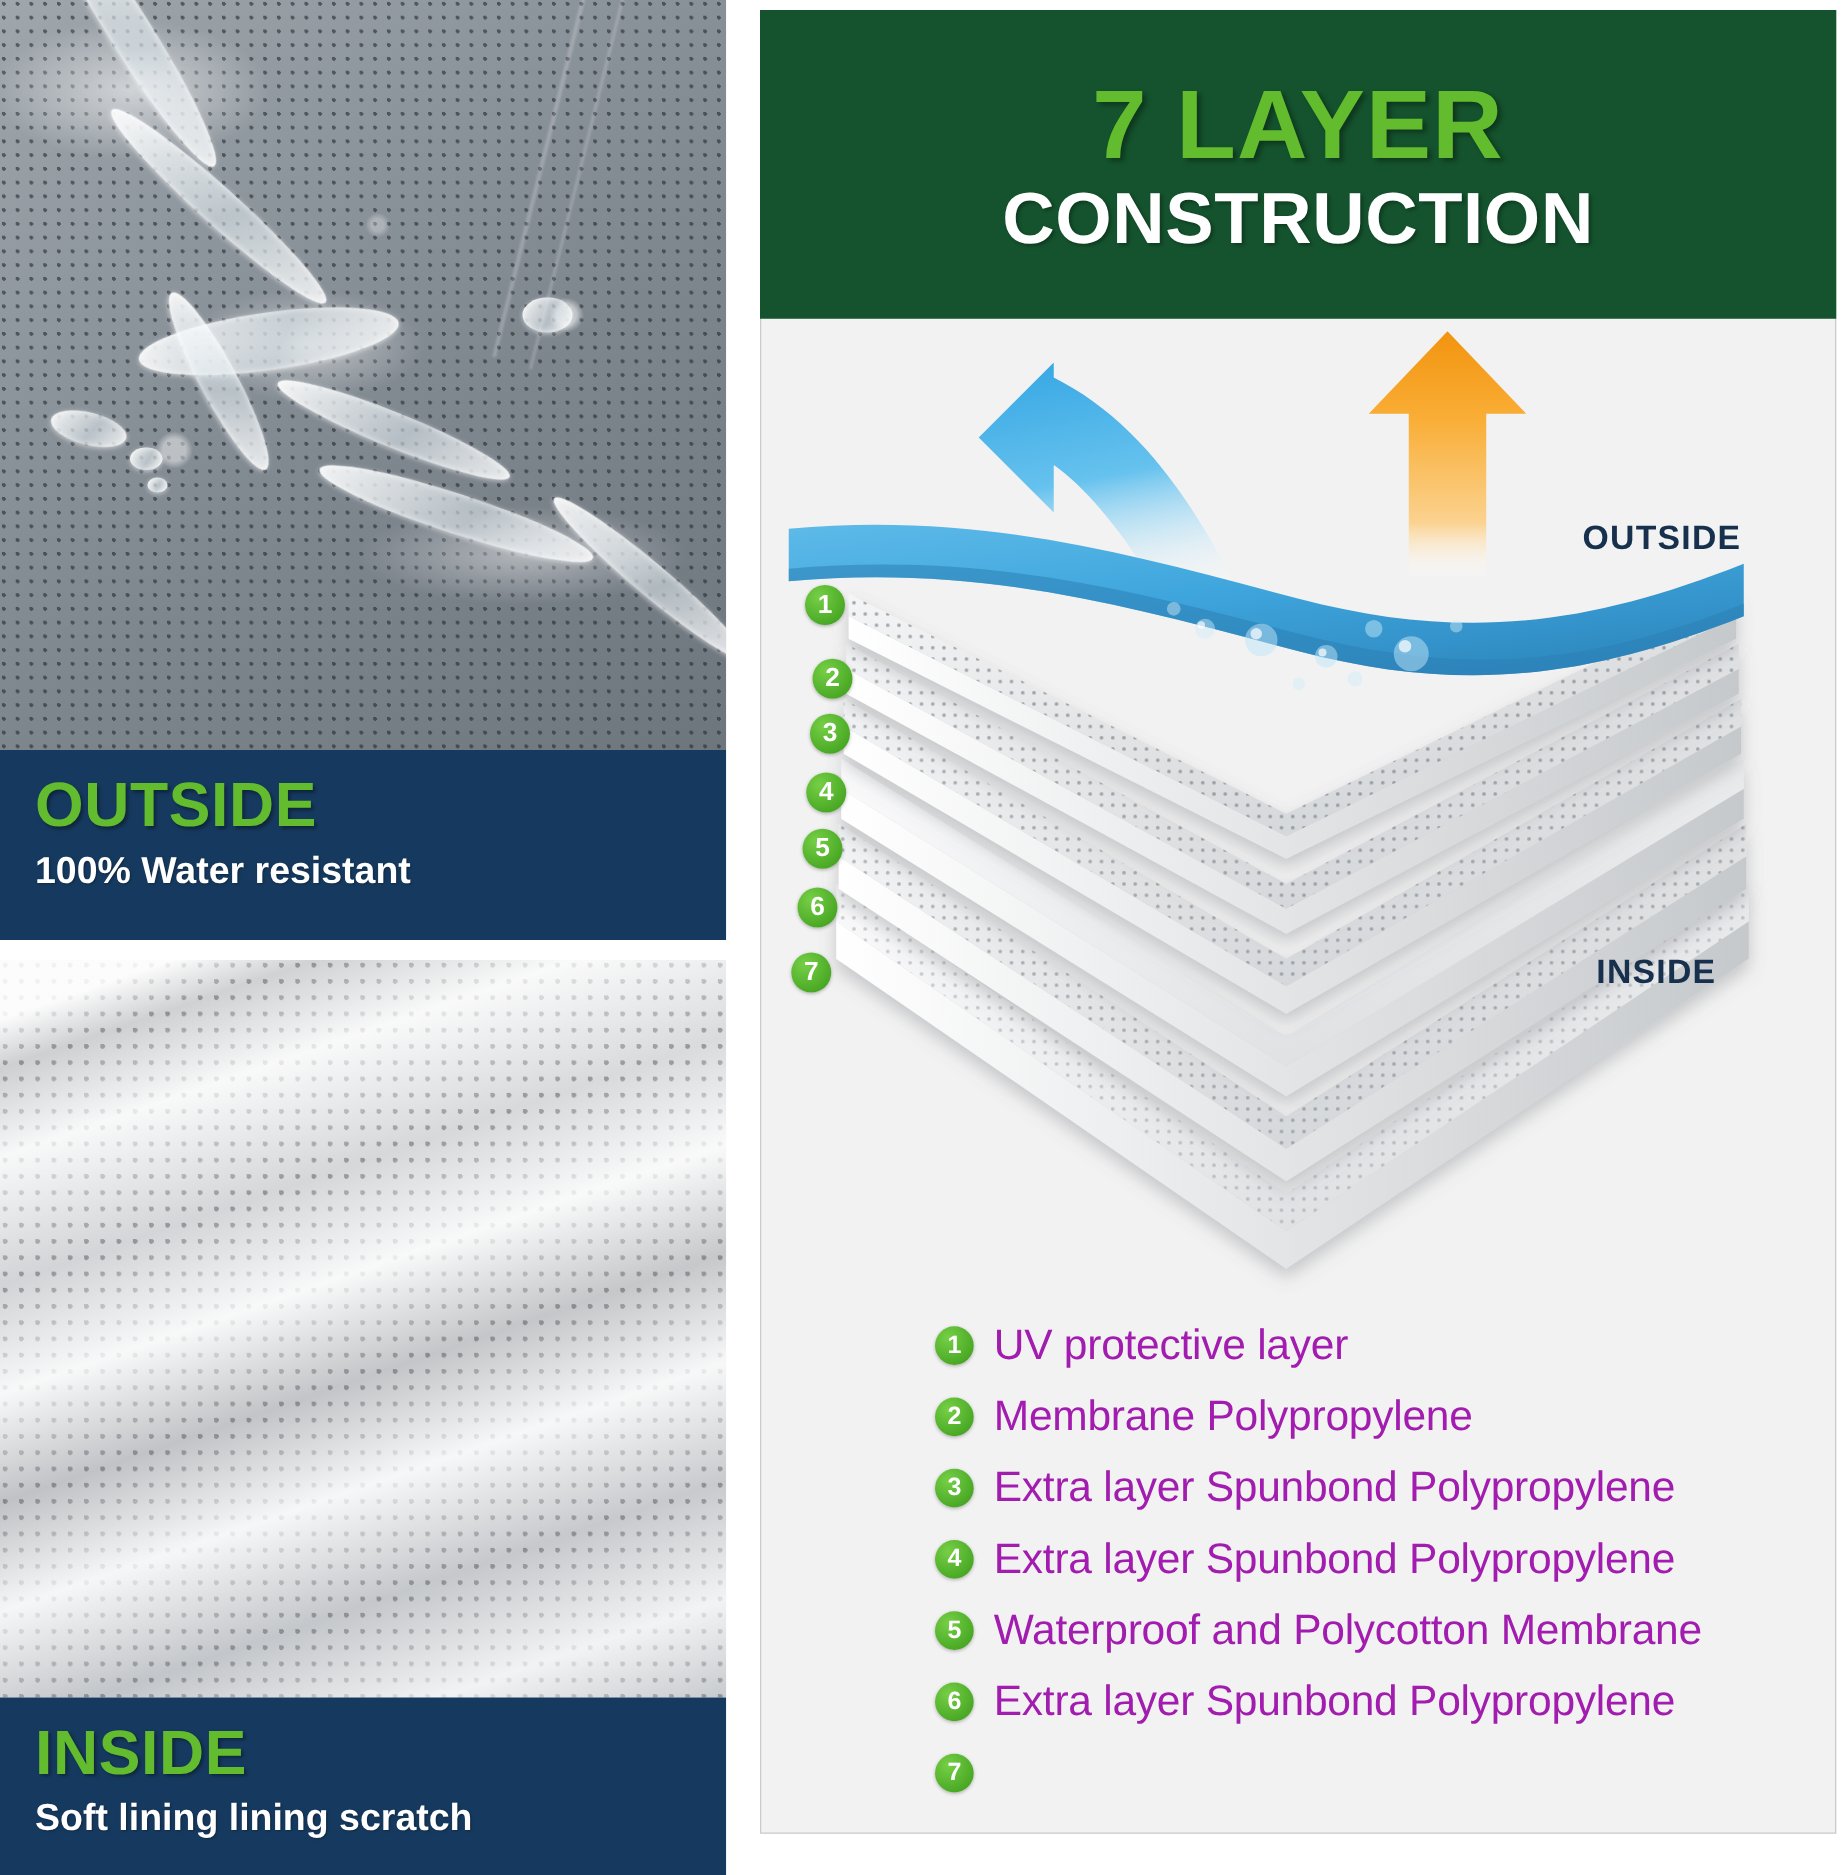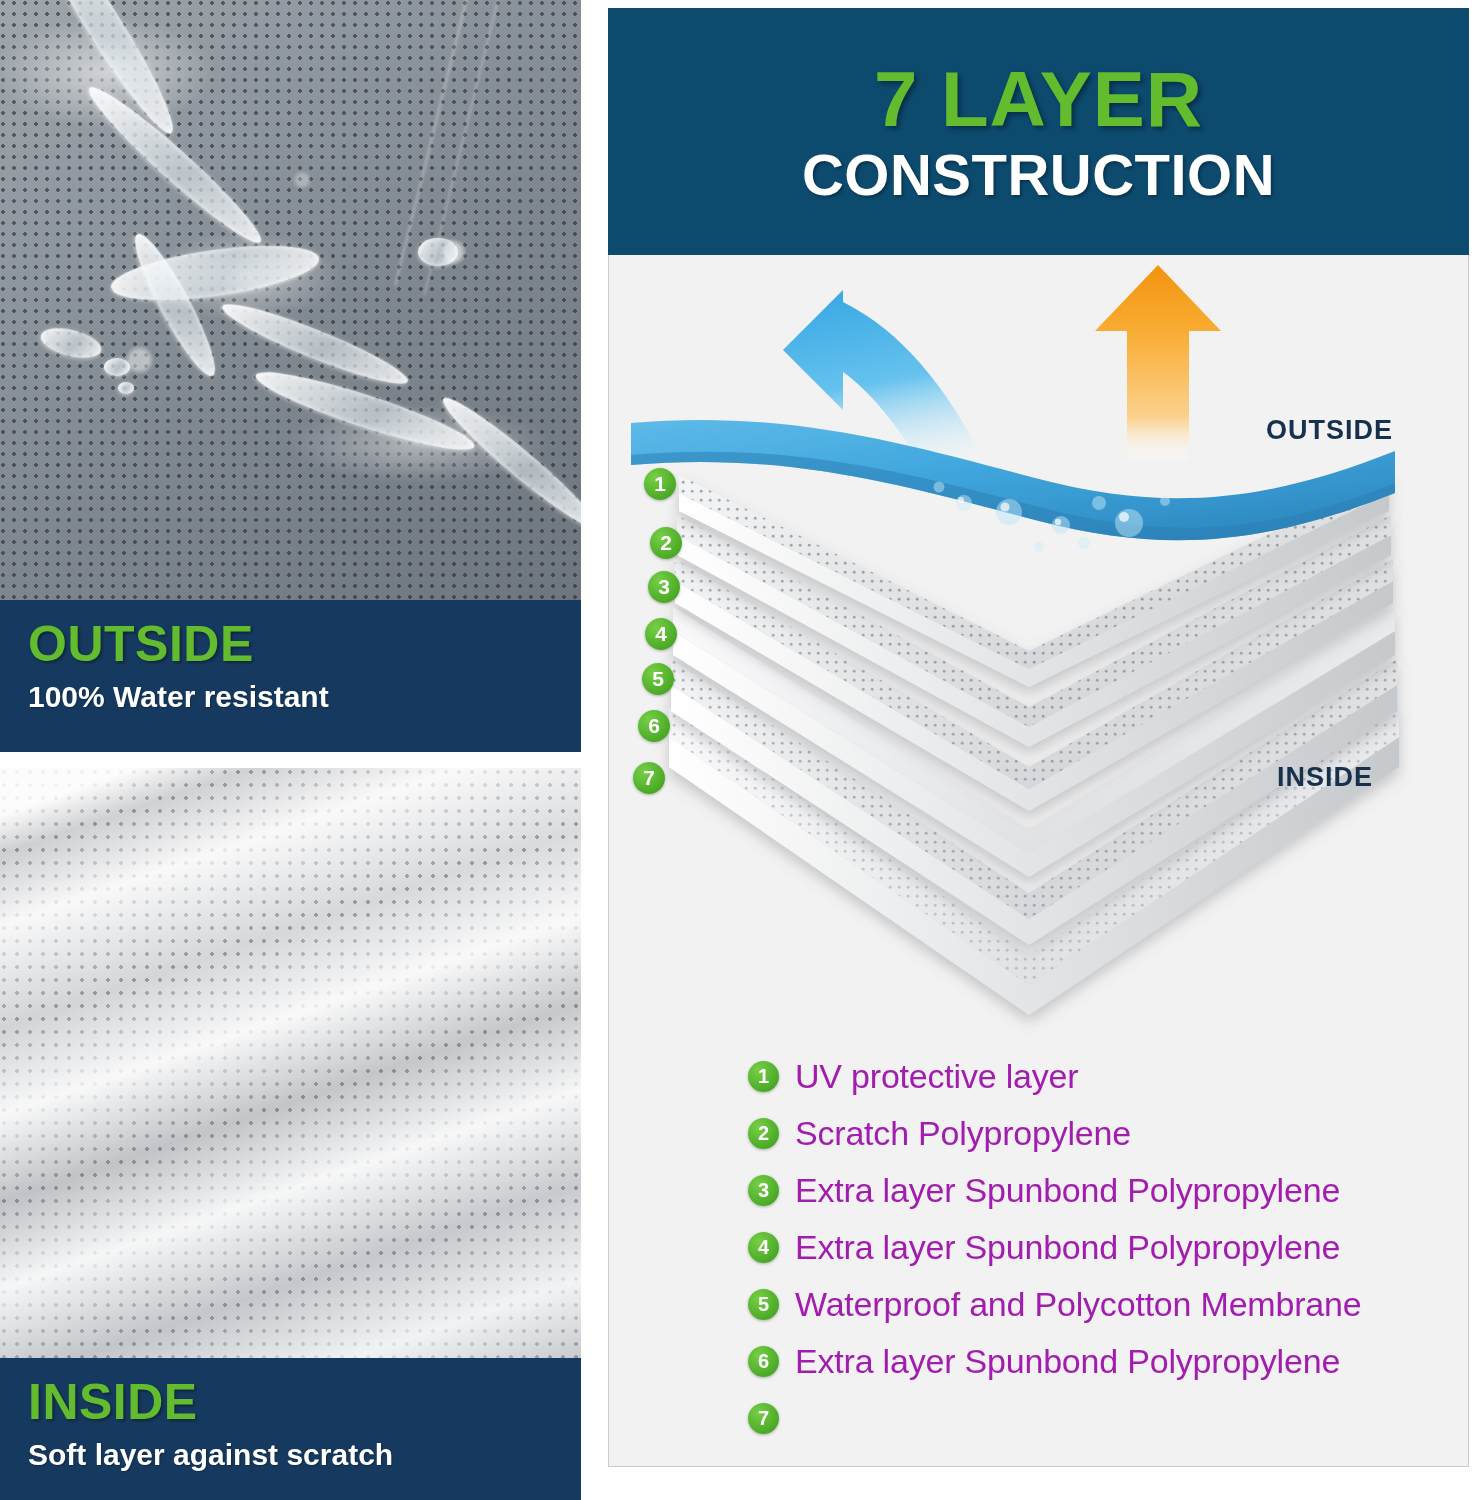--- a/index.html
+++ b/index.html
@@ -68,21 +68,21 @@
     margin-top:6px; text-shadow:1px 1px 2px rgba(0,0,0,.3);
   }
 
   
   .right-col {
     position:absolute; left:608px; top:8px; width:861px; height:1459px;
     background:#f2f2f2; border:1px solid #c9cbcd;
   }
   .head-band {
     position:absolute; left:-1px; top:-1px; width:861px; height:247px;
-    background:#0c4a6e; display:flex; flex-direction:column;
+    background:#14532d; display:flex; flex-direction:column;
     align-items:center; justify-content:center;
   }
   .head-main {
     color:#63bb2e; font-size:78px; font-weight:bold; letter-spacing:1px;
     line-height:1; text-shadow:3px 3px 4px rgba(0,0,0,.35);
   }
   .head-sub {
     color:#ffffff; font-size:58px; font-weight:bold; letter-spacing:.5px;
     line-height:1; margin-top:8px; text-shadow:2px 2px 3px rgba(0,0,0,.3);
   }
@@ -147,21 +147,21 @@
       <div class="caption top">
         <div class="cap-title">OUTSIDE</div>
         <div class="cap-sub">100% Water resistant</div>
       </div>
     </div>
 
     <div class="photo-block bottom">
       <div class="photo bottom fabric-light"></div>
       <div class="caption bottom" style="top:590px;">
         <div class="cap-title">INSIDE</div>
-        <div class="cap-sub">Soft layer  against scratch</div>
+        <div class="cap-sub">Soft lining  lining scratch</div>
       </div>
     </div>
   </div>
 
   <div class="right-col">
 
     <div class="head-band">
       <div class="head-main">7 LAYER</div>
       <div class="head-sub">CONSTRUCTION</div>
     </div>
@@ -295,21 +295,21 @@
     </div>
   </div>
 
   <div class="list">
     <div class="row">
       <div class="badge">1</div>
       <div class="row-label">UV protective layer</div>
     </div>
     <div class="row">
       <div class="badge">2</div>
-      <div class="row-label">Scratch  Polypropylene</div>
+      <div class="row-label">Membrane  Polypropylene</div>
     </div>
     <div class="row">
       <div class="badge">3</div>
       <div class="row-label">Extra layer Spunbond Polypropylene</div>
     </div>
     <div class="row">
       <div class="badge">4</div>
       <div class="row-label">Extra layer Spunbond Polypropylene</div>
     </div>
     <div class="row">

